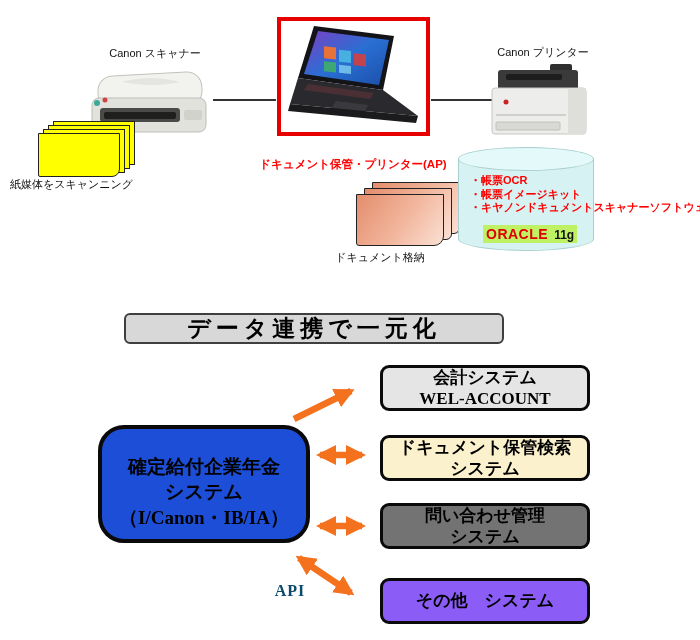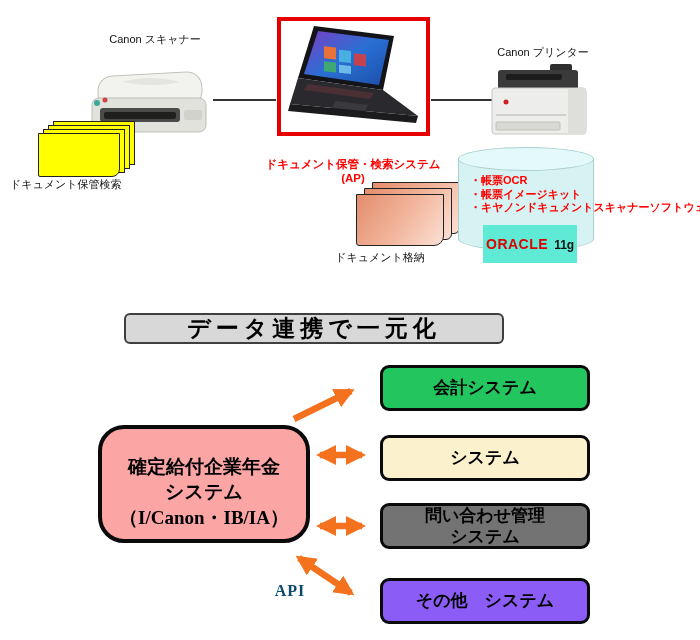--- a/index.html
+++ b/index.html
@@ -19,21 +19,21 @@
   
   .sheet{position:absolute;border:1.5px solid #222;box-sizing:border-box;}
   .sheet.yellow{width:82px;height:44px;background:#ffff00;}
   .sheet.pink{width:88px;height:52px;background:linear-gradient(125deg,#e48d6d 0%,#f2b79e 55%,#fbe0d4 100%);border-radius:0 0 6px 2px;}
 
   
   .cyl-top{left:458px;top:147px;width:136px;height:24px;border-radius:50%;background:#e4f9f9;border:1px solid #a9cfcf;box-sizing:border-box;z-index:2;}
   .cyl-body{left:458px;top:159px;width:136px;height:80px;background:#d7f2f2;border-left:1px solid #a9cfcf;border-right:1px solid #a9cfcf;box-sizing:border-box;z-index:1;}
   .cyl-bot{left:458px;top:227px;width:136px;height:24px;border-radius:50%;background:#d7f2f2;border:1px solid #a9cfcf;box-sizing:border-box;z-index:0;}
   .db-list{left:470px;top:174px;z-index:3;font-size:11px;line-height:13.5px;white-space:nowrap;font-weight:bold;}
-  .oracle-patch{left:483px;top:225px;z-index:3;background:#5eead4;padding:11px 3px;display:flex;align-items:baseline;gap:6px;}
+  .oracle-patch{left:483px;top:225px;z-index:3;background:#bef264;padding:1px 3px;display:flex;align-items:baseline;gap:6px;}
   .oracle-word{font-family:"Liberation Sans", sans-serif;font-weight:bold;font-size:14px;color:#e00000;letter-spacing:0.5px;}
   .oracle-ver{font-size:12px;color:#111;font-weight:bold;text-align:center;}
 
   
   .hdr{left:124px;top:313px;width:380px;height:31px;background:#d8d8d8;border:2px solid #3f3f3f;box-sizing:border-box;
        display:flex;align-items:center;justify-content:center;font-size:23px;font-weight:bold;letter-spacing:5px;color:#000;}
   .hub{left:98px;top:425px;width:212px;height:118px;background:#f6f0a0;border:4px solid #0a0a0a;border-radius:26px;box-sizing:border-box;
        display:flex;flex-direction:column;align-items:center;justify-content:center;padding-top:16px;
        font-size:19px;font-weight:600;color:#000;line-height:1.33;}
   .tbox{left:380px;width:210px;height:46px;border:3.5px solid #0a0a0a;border-radius:9px;box-sizing:border-box;
@@ -44,40 +44,40 @@
 
   svg.overlay{position:absolute;left:0;top:0;pointer-events:none;z-index:6;}
   .caption{font-size:11px;color:#111;}
   .toplabel{font-size:11px;color:#111;}
 </style>
 </head>
 <body>
 
 <div class="stage">
 
-  <div class="abs ctr toplabel" style="left:95px;top:32px;width:120px;">Canon スキャナー</div>
+  <div class="abs ctr toplabel" style="left:95px;top:46px;width:120px;">Canon スキャナー</div>
 
   <svg class="abs" style="left:84px;top:66px;" width="132" height="80" viewBox="0 0 132 80">
     <rect x="14" y="8" width="104" height="34" rx="15" fill="#f2f2ef" stroke="#c2c2bd" transform="rotate(-3 66 25)"></rect>
     <path d="M38 16 Q66 8 96 16 Q70 22 38 16 Z" fill="#e4e4e0"></path>
     <rect x="8" y="32" width="114" height="34" rx="7" fill="#e2e2dd" stroke="#bdbdb8"></rect>
     <rect x="16" y="42" width="80" height="14" rx="3" fill="#4a4a48"></rect>
     <rect x="20" y="46" width="72" height="7" rx="2" fill="#1f1f1e"></rect>
     <circle cx="13" cy="37" r="3" fill="#3aa89a"></circle>
     <circle cx="21" cy="34" r="2.5" fill="#cc4444"></circle>
     <rect x="100" y="44" width="18" height="10" rx="2" fill="#d2d2cd"></rect>
   </svg>
 
   <div>
     <div class="sheet yellow abs" style="left:53px;top:121px;"></div>
     <div class="sheet yellow abs" style="left:48px;top:125px;"></div>
     <div class="sheet yellow abs" style="left:43px;top:129px;"></div>
     <div class="sheet yellow abs" style="left:38px;top:133px;border-radius:0 0 8px 2px;"></div>
   </div>
-  <div class="abs caption" style="left:10px;top:177px;white-space:nowrap;">ドキュメント保管検索</div>
+  <div class="abs caption" style="left:10px;top:177px;white-space:nowrap;">紙媒体をスキャンニング</div>
 
   <div class="abs conn" style="left:213px;width:63px;"></div>
 
   <div class="abs laptop-frame">
     <svg width="140" height="106" viewBox="0 0 140 106">
       <defs>
         <linearGradient id="win" x1="0" y1="0" x2="1" y2="1">
           <stop offset="0" stop-color="#7b3fc4"></stop>
             <stop offset="0.5" stop-color="#2a6fd4"></stop>
             <stop offset="1" stop-color="#1b4fa8"></stop>
@@ -89,21 +89,21 @@
       <rect x="55" y="20" width="12" height="12" fill="#48b0e0" transform="skewY(6)"></rect>
       <rect x="70" y="22" width="12" height="12" fill="#d43f3f" transform="skewY(6)" opacity="0.9"></rect>
       <rect x="55" y="35" width="12" height="8" fill="#7fd0f0" transform="skewY(6)" opacity="0.8"></rect>
       <rect x="40" y="33" width="12" height="10" fill="#3fae6a" transform="skewY(6)" opacity="0.9"></rect>
       <polygon points="14,54 99,66 134,92 6,80" fill="#2a2a2e"></polygon>
       <polygon points="24,60 90,69 86,75 20,66" fill="#4a3034"></polygon>
       <polygon points="52,77 84,81 80,90 46,86" fill="#3a3a3e"></polygon>
       <polygon points="6,80 134,92 132,99 4,87" fill="#1b1b1d"></polygon>
     </svg>
   </div>
-  <div class="abs ctr red" style="left:255px;top:157px;width:196px;font-size:11.5px;font-weight:bold;">ドキュメント保管・検索システム(AP)</div>
+  <div class="abs ctr red" style="left:255px;top:157px;width:196px;font-size:11.5px;font-weight:bold;">ドキュメント保管・プリンター(AP)</div>
 
   <div class="abs conn" style="left:431px;width:65px;"></div>
 
   <div class="abs ctr toplabel" style="left:488px;top:45px;width:110px;">Canon プリンター</div>
 
   <svg class="abs" style="left:488px;top:62px;" width="106" height="78" viewBox="0 0 106 78">
     <rect x="62" y="2" width="22" height="9" rx="2" fill="#2e2e2e"></rect>
     <rect x="10" y="8" width="80" height="22" rx="3" fill="#3a3a3a"></rect>
     <rect x="18" y="12" width="56" height="6" rx="2" fill="#1d1d1d"></rect>
     <rect x="4" y="26" width="94" height="46" rx="3" fill="#ededeb" stroke="#c6c6c2"></rect>
@@ -128,30 +128,32 @@
 
   <div>
     <div class="sheet pink abs" style="left:372px;top:182px;"></div>
     <div class="sheet pink abs" style="left:364px;top:188px;"></div>
     <div class="sheet pink abs" style="left:356px;top:194px;border-radius:0 0 10px 3px;"></div>
   </div>
   <div class="abs ctr caption" style="left:330px;top:250px;width:100px;">ドキュメント格納</div>
 
   <div class="abs hdr serif" style="background: rgb(216, 216, 216);">データ連携で一元化</div>
 
-  <div class="abs hub serif" style="background: #fca5a5;">
+  <div class="abs hub serif" style="background: #1d4ed8;">
     <span>確定給付企業年金</span>
     <span>システム</span>
     <span>（I/Canon・IB/IA）</span>
   </div>
 
-  <div class="abs tbox serif" style="top: 365px; background: #22c55e;">
+  <div class="abs tbox serif" style="top: 365px; background: #e5e5e5;">
     <span>会計システム</span>
+    <span>WEL-ACCOUNT</span>
   </div>
   <div class="abs tbox serif" style="top: 435px; background: rgb(251, 242, 205);">
+    <span>ドキュメント保管検索</span>
     <span>システム</span>
   </div>
   <div class="abs tbox serif" style="top: 503px; background: #737373;">
     <span>問い合わせ管理</span>
     <span>システム</span>
   </div>
   <div class="abs tbox serif" style="top: 578px; background: #8b5cf6;">
     <span>その他　システム</span>
     <span></span>
   </div>

